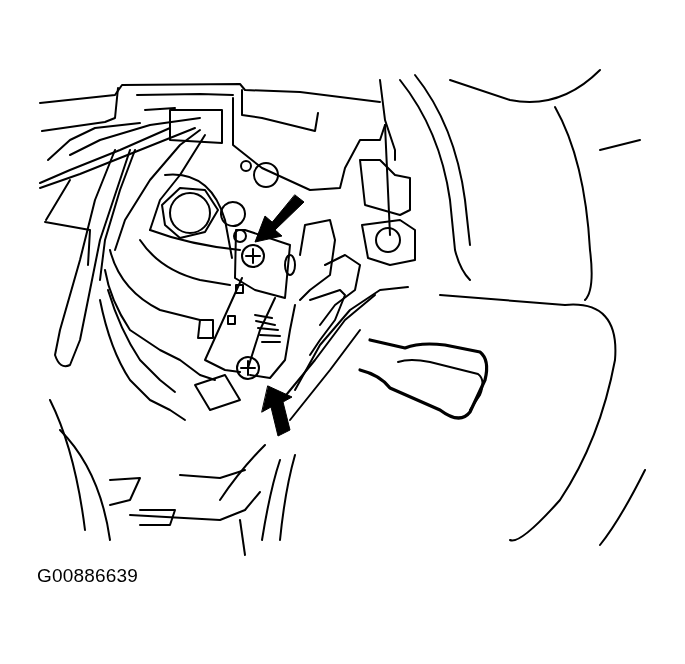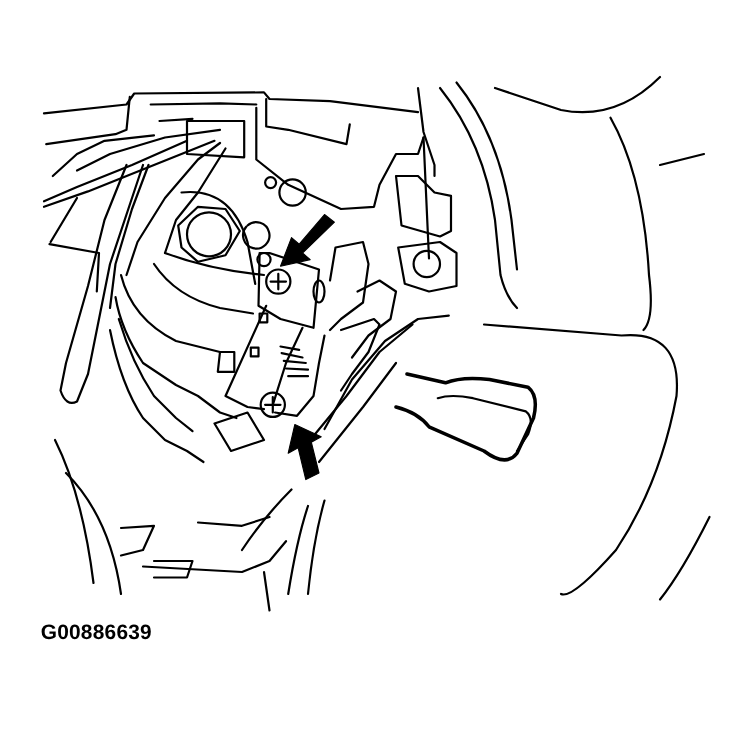--- a/index.html
+++ b/index.html
@@ -6,21 +6,21 @@
     body { width: 685px; height: 664px; position: relative; overflow: hidden; }
     .figure { position: absolute; left: 0; top: 0; width: 685px; height: 560px; }
     .figure svg { width: 685px; height: 560px; display: block; }
     .figure svg path, .figure svg line, .figure svg circle, .figure svg ellipse, .figure svg rect, .figure svg polygon, .figure svg polyline {
       fill: none; stroke: #000; stroke-width: 2; stroke-linejoin: round; stroke-linecap: round;
     }
     .figure svg .thick { stroke-width: 3.2; }
     .figure svg .arrow { fill: #000; stroke: #000; stroke-width: 1; }
     .caption {
       position: absolute; left: 37px; top: 565px;
-      font-family: "Liberation Sans", sans-serif; font-weight: bold;
+      font-family: "Liberation Sans", sans-serif; font-weight: normal;
       font-size: 19px; color: #000; letter-spacing: 0.2px;
     }
   </style>
 </head>
 <body>
 
 <div class="figure">
   <svg viewBox="0 0 685 560" xmlns="http://www.w3.org/2000/svg">
 
     <g>

